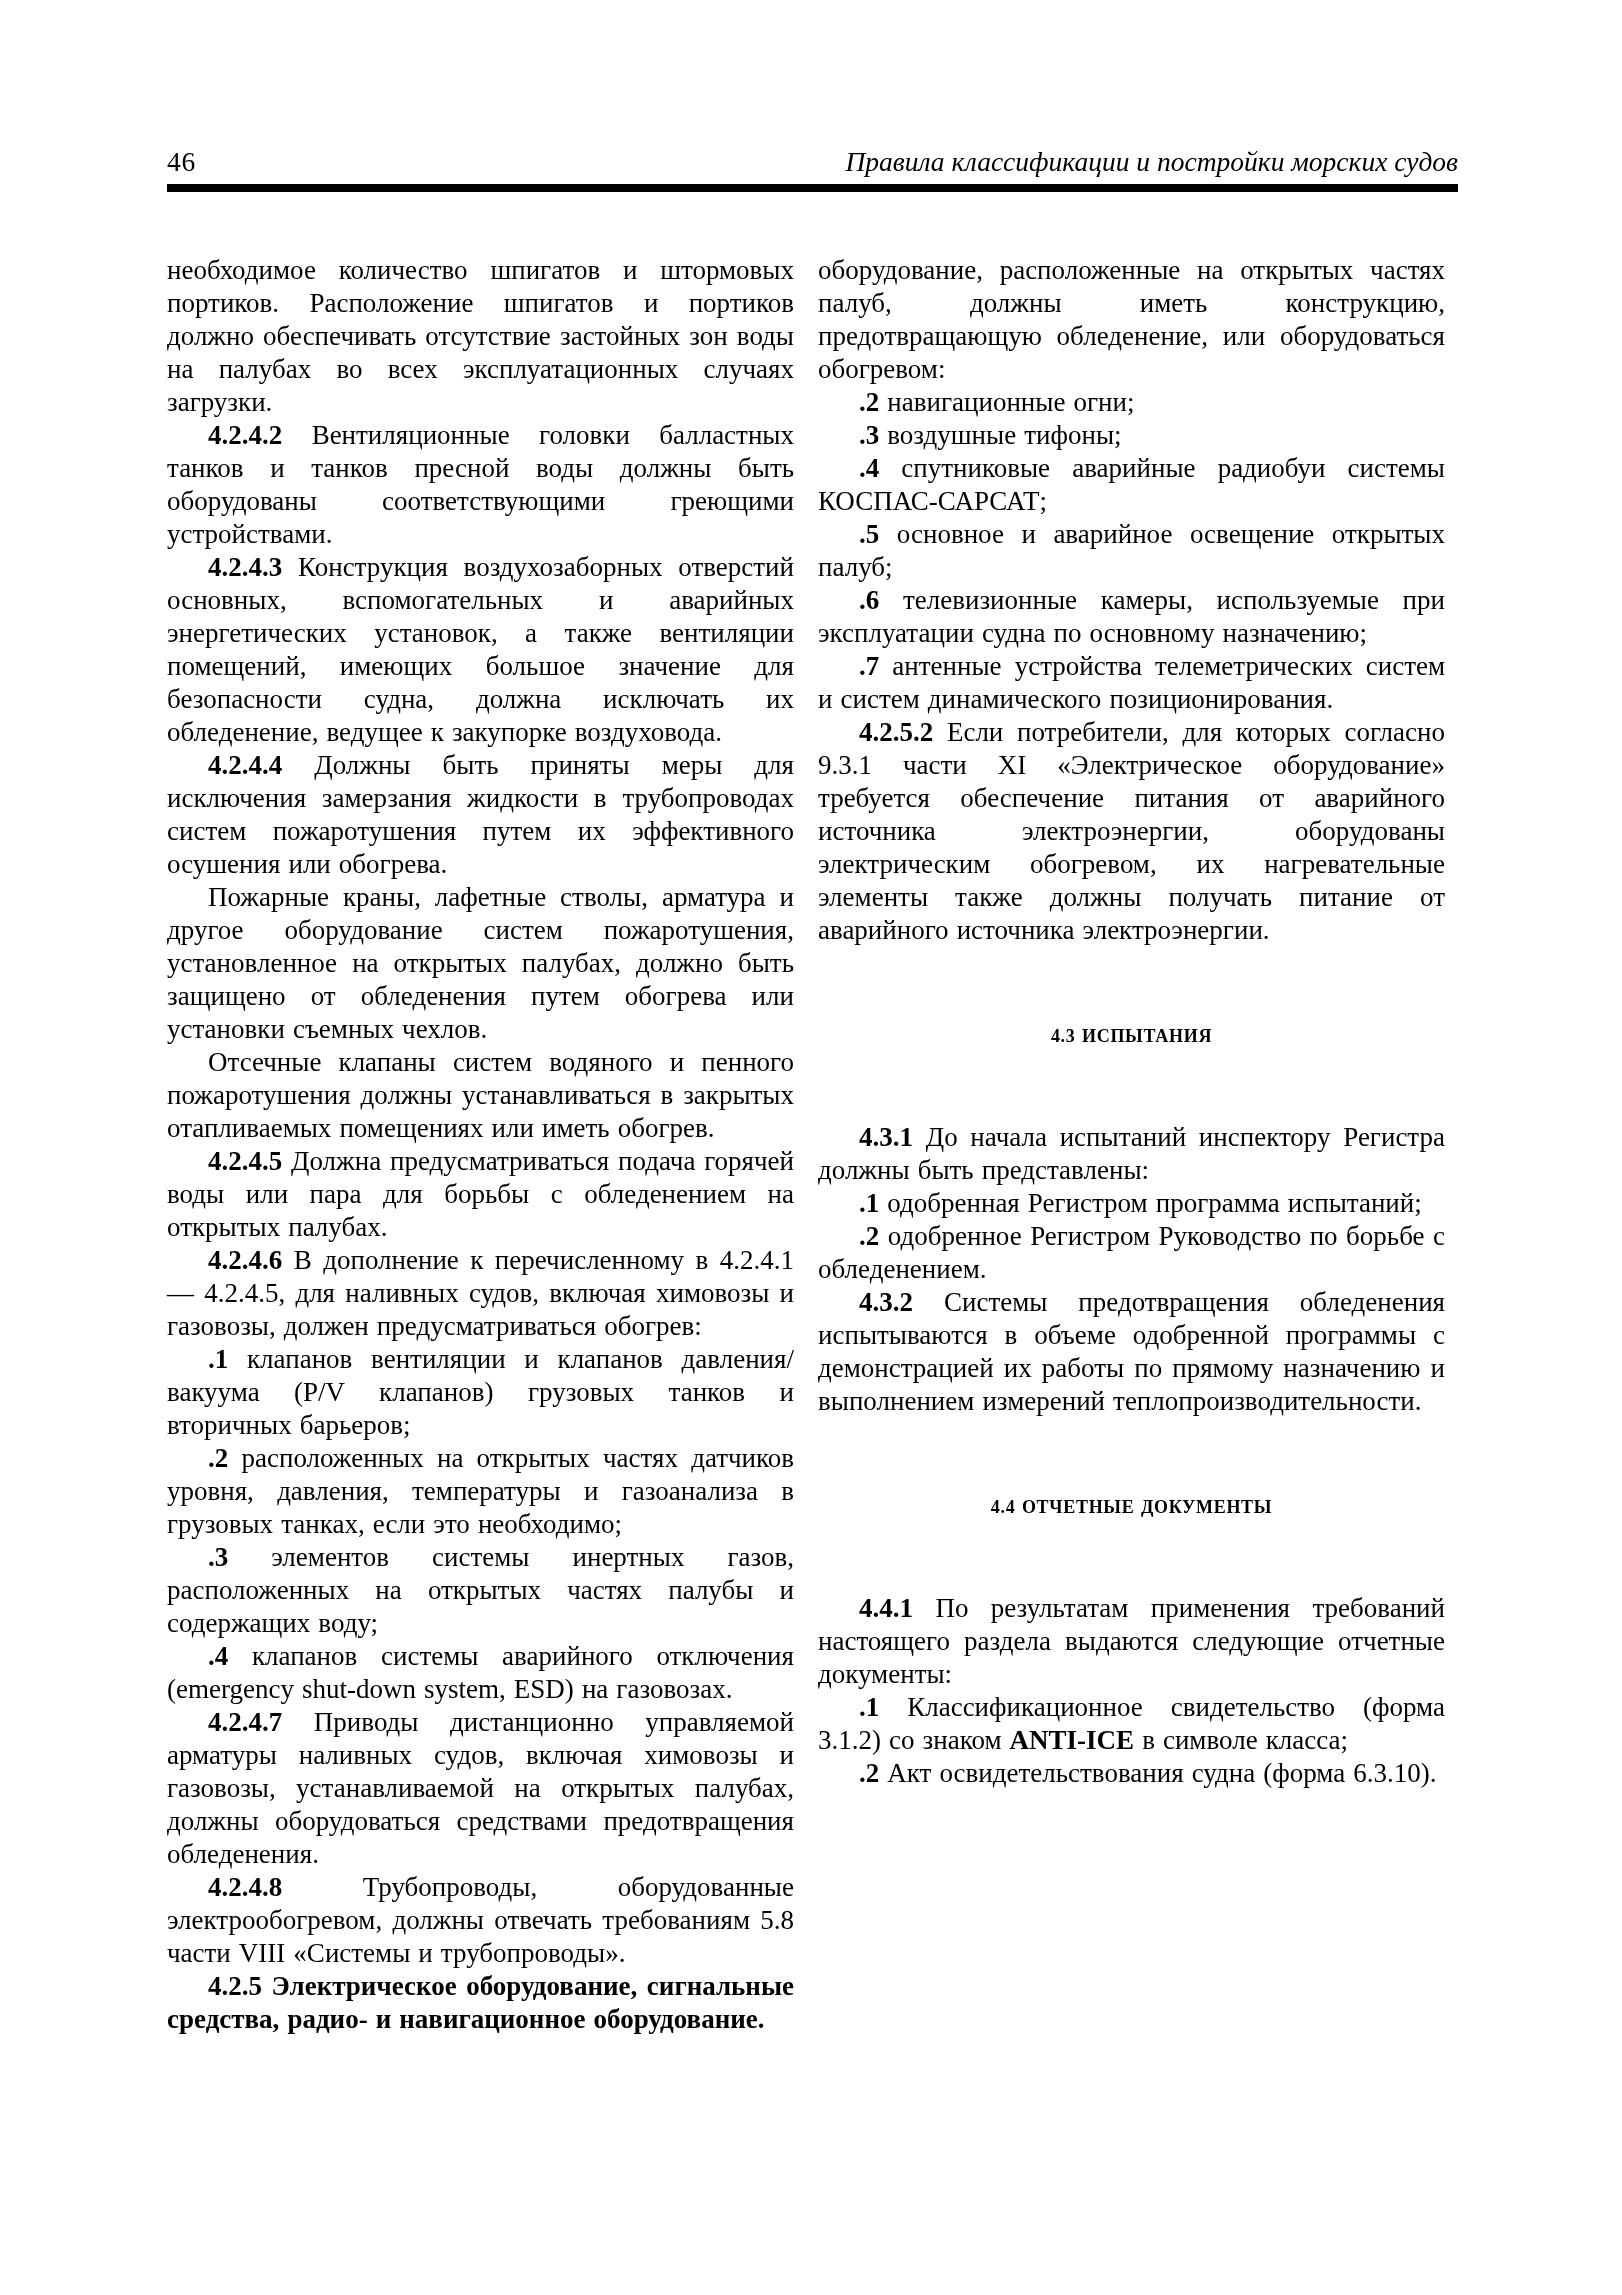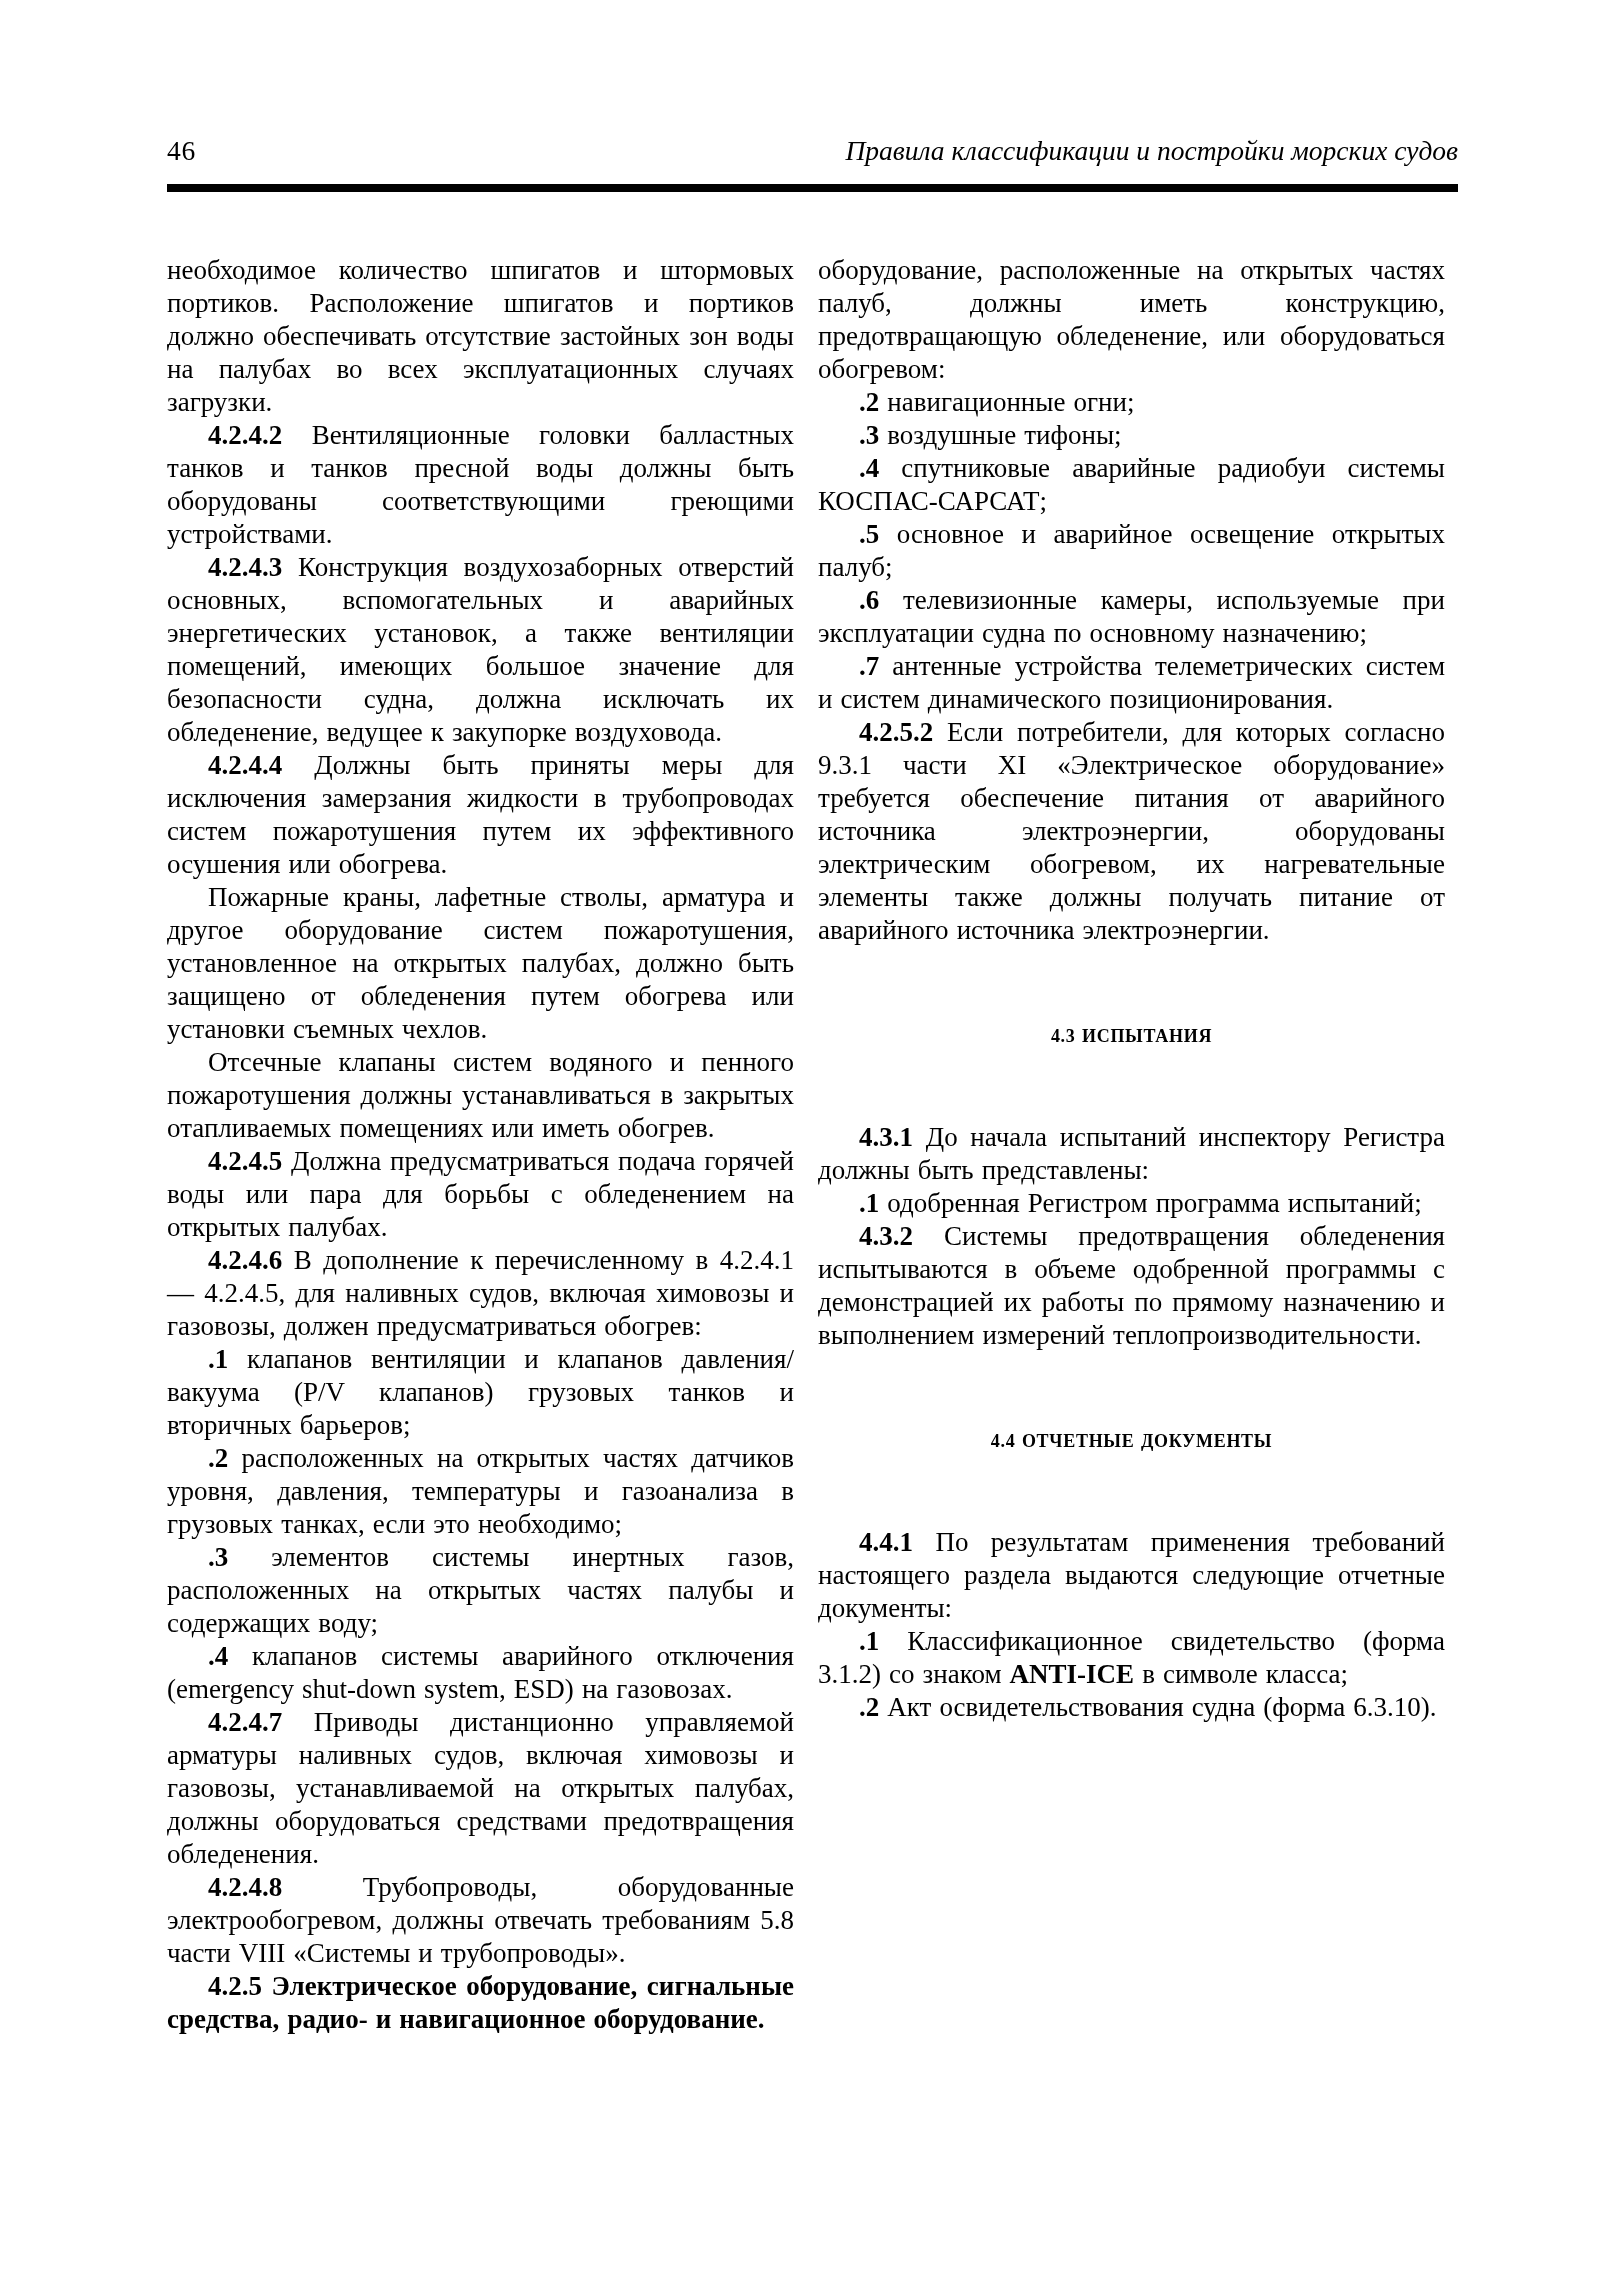--- a/index.html
+++ b/index.html
@@ -26,20 +26,21 @@
     align-items: flex-end;
     font-size: 27.5px;
     line-height: 31px;
   }
   .page-number {
     font-style: normal;
     letter-spacing: 0.7px;
   }
   .running-title {
     font-style: italic;
+    margin-top: 11px;
   }
   .header-rule {
     position: absolute;
     left: 167px;
     right: 165px;
     top: 184px;
     height: 7.9px;
     background: #000000;
   }
   .columns {
@@ -112,20 +113,21 @@
         <p class="body indent"><span class="b">.2</span><span> навигационные огни;</span></p>
         <p class="body indent"><span class="b">.3</span><span> воздушные тифоны;</span></p>
         <p class="body indent"><span class="b">.4</span><span> спутниковые аварийные радиобуи системы КОСПАС-САРСАТ;</span></p>
         <p class="body indent"><span class="b">.5</span><span> основное и аварийное освещение открытых палуб;</span></p>
         <p class="body indent"><span class="b">.6</span><span> телевизионные камеры, используемые при эксплуатации судна по основному назначению;</span></p>
         <p class="body indent"><span class="b">.7</span><span> антенные устройства телеметрических систем и систем динамического позиционирования.</span></p>
         <p class="body indent"><span class="b">4.2.5.2</span><span> Если потребители, для которых согласно 9.3.1 части XI «Электрическое оборудование» требуется обеспечение питания от аварийного источника электроэнергии, оборудованы электрическим обогревом, их нагревательные элементы также должны получать питание от аварийного источника электроэнергии.</span></p>
         <p class="heading"><span class="b">4.3 ИСПЫТАНИЯ</span></p>
         <p class="body indent"><span class="b">4.3.1</span><span> До начала испытаний инспектору Регистра должны быть представлены:</span></p>
         <p class="body indent"><span class="b">.1</span><span> одобренная Регистром программа испытаний;</span></p>
+        <p class="body indent"><span class="b">.2</span><span> одобренное Регистром Руководство по борьбе с обледенением.</span></p>
         <p class="body indent"><span class="b">4.3.2</span><span> Системы предотвращения обледенения испытываются в объеме одобренной программы с демонстрацией их работы по прямому назначению и выполнением измерений теплопроизводительности.</span></p>
         <p class="heading"><span class="b">4.4 ОТЧЕТНЫЕ ДОКУМЕНТЫ</span></p>
         <p class="body indent"><span class="b">4.4.1</span><span> По результатам применения требований настоящего раздела выдаются следующие отчетные документы:</span></p>
         <p class="body indent"><span class="b">.1</span><span> Классификационное свидетельство (форма 3.1.2) со знаком </span><span class="b">ANTI-ICE</span><span> в символе класса;</span></p>
         <p class="body indent"><span class="b">.2</span><span> Акт освидетельствования судна (форма 6.3.10).</span></p>
       </section>
   </main>
 
 </div>
 

